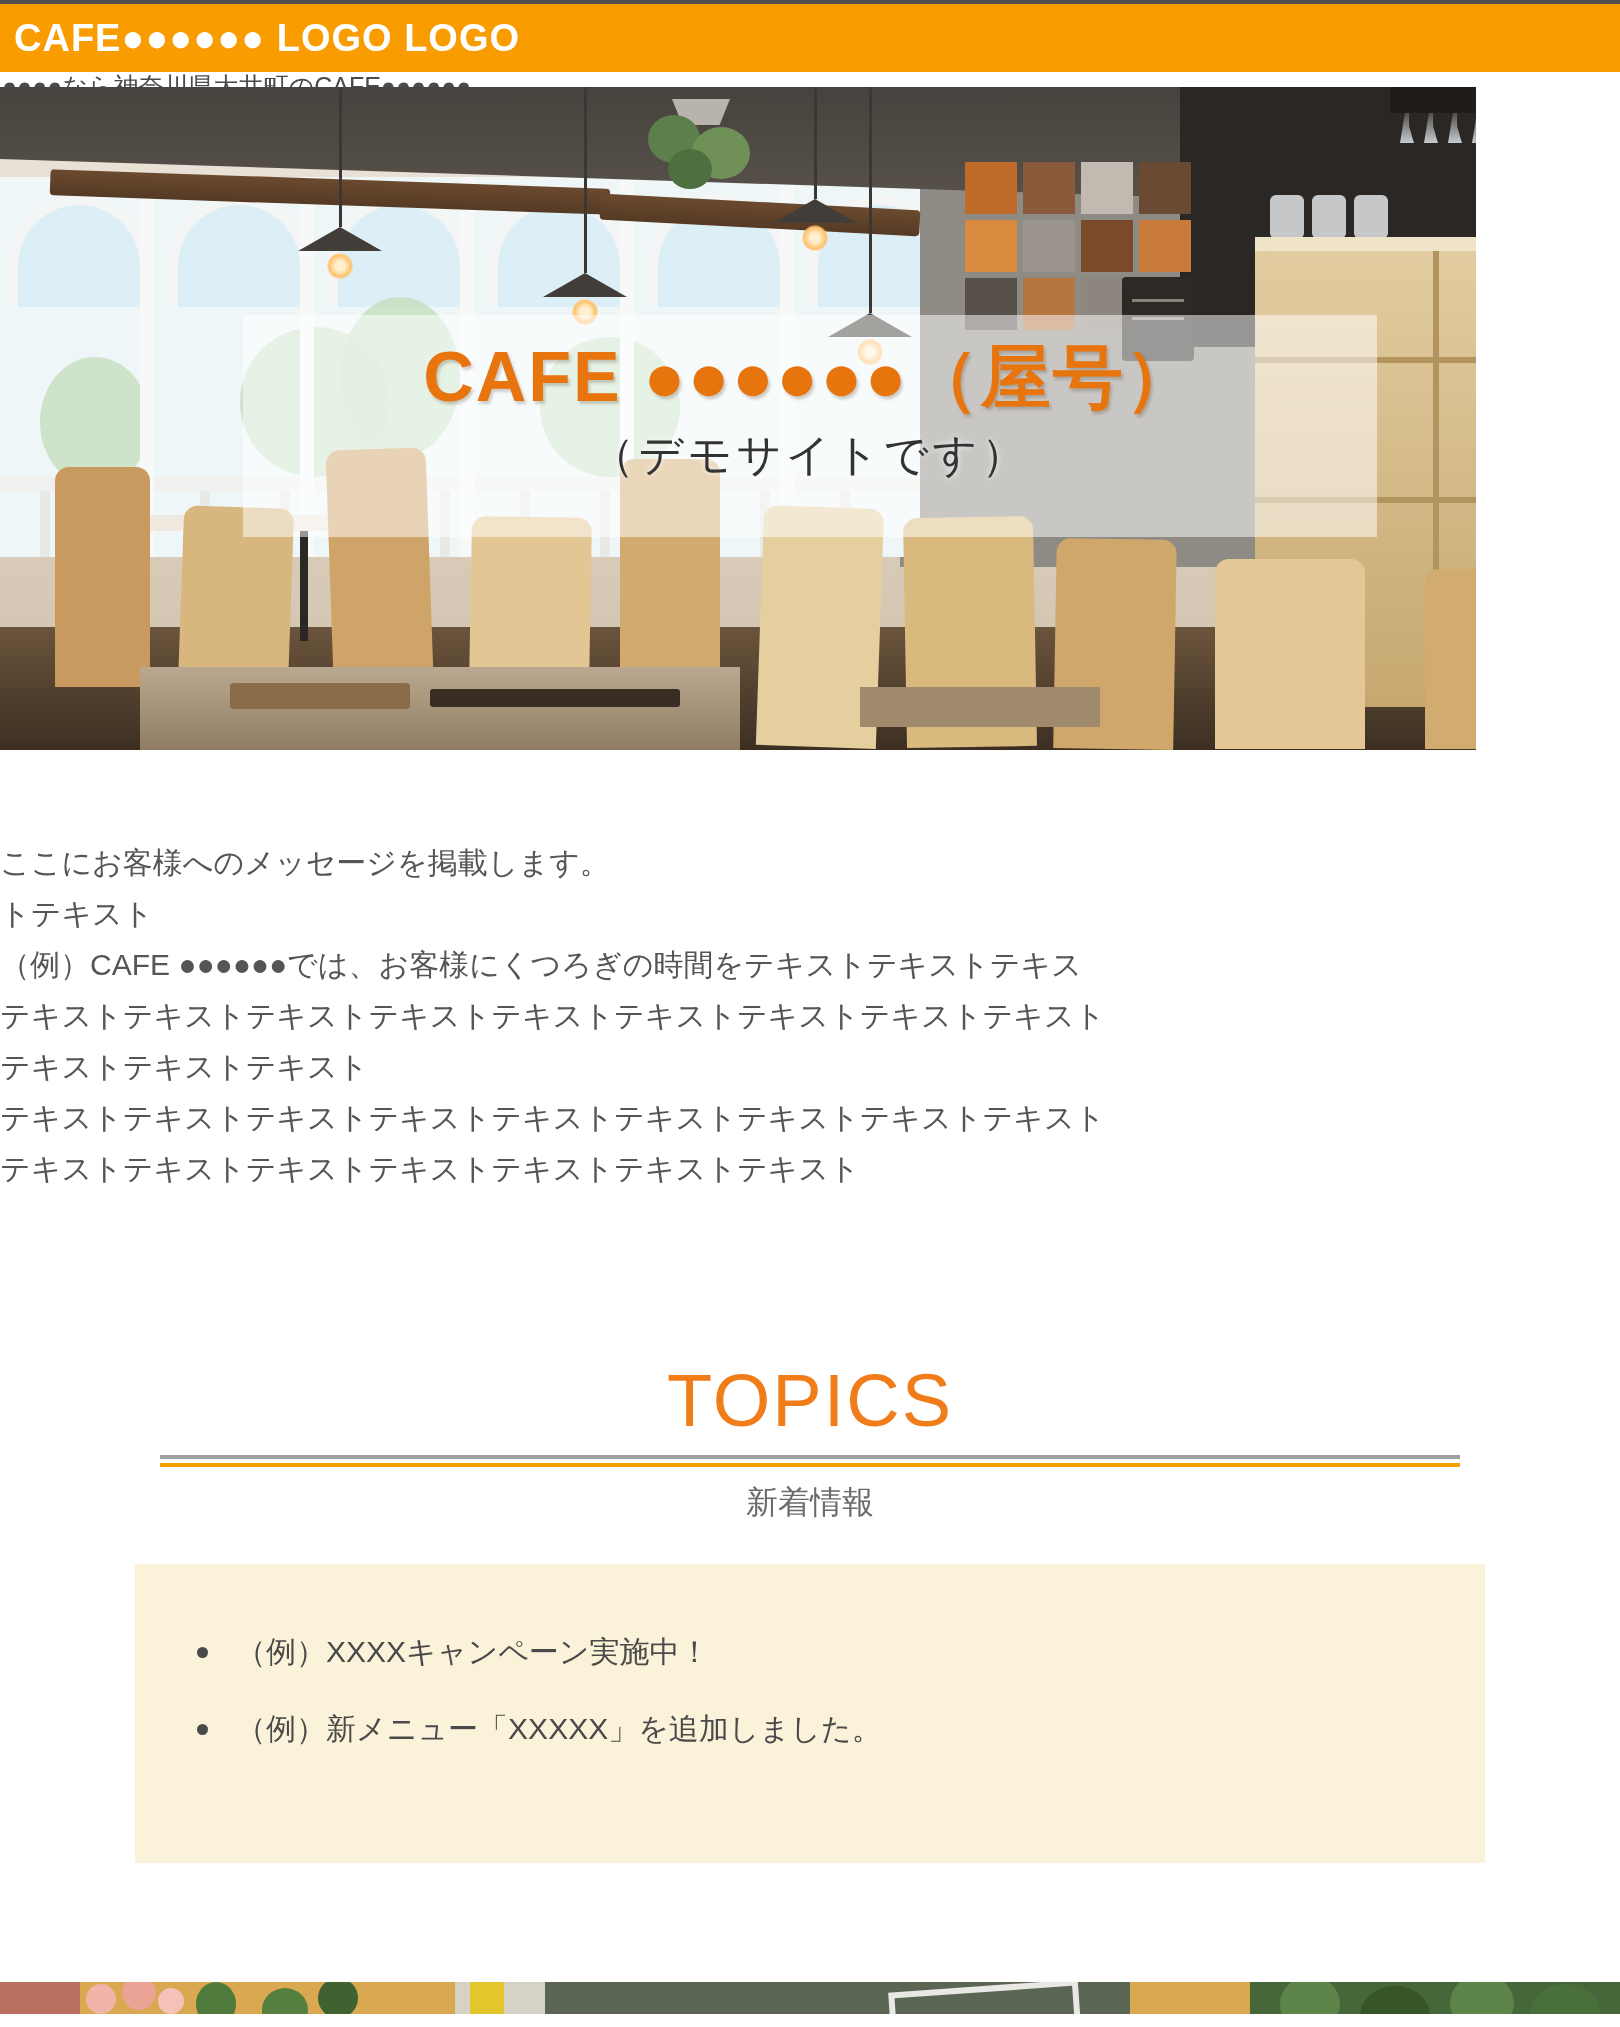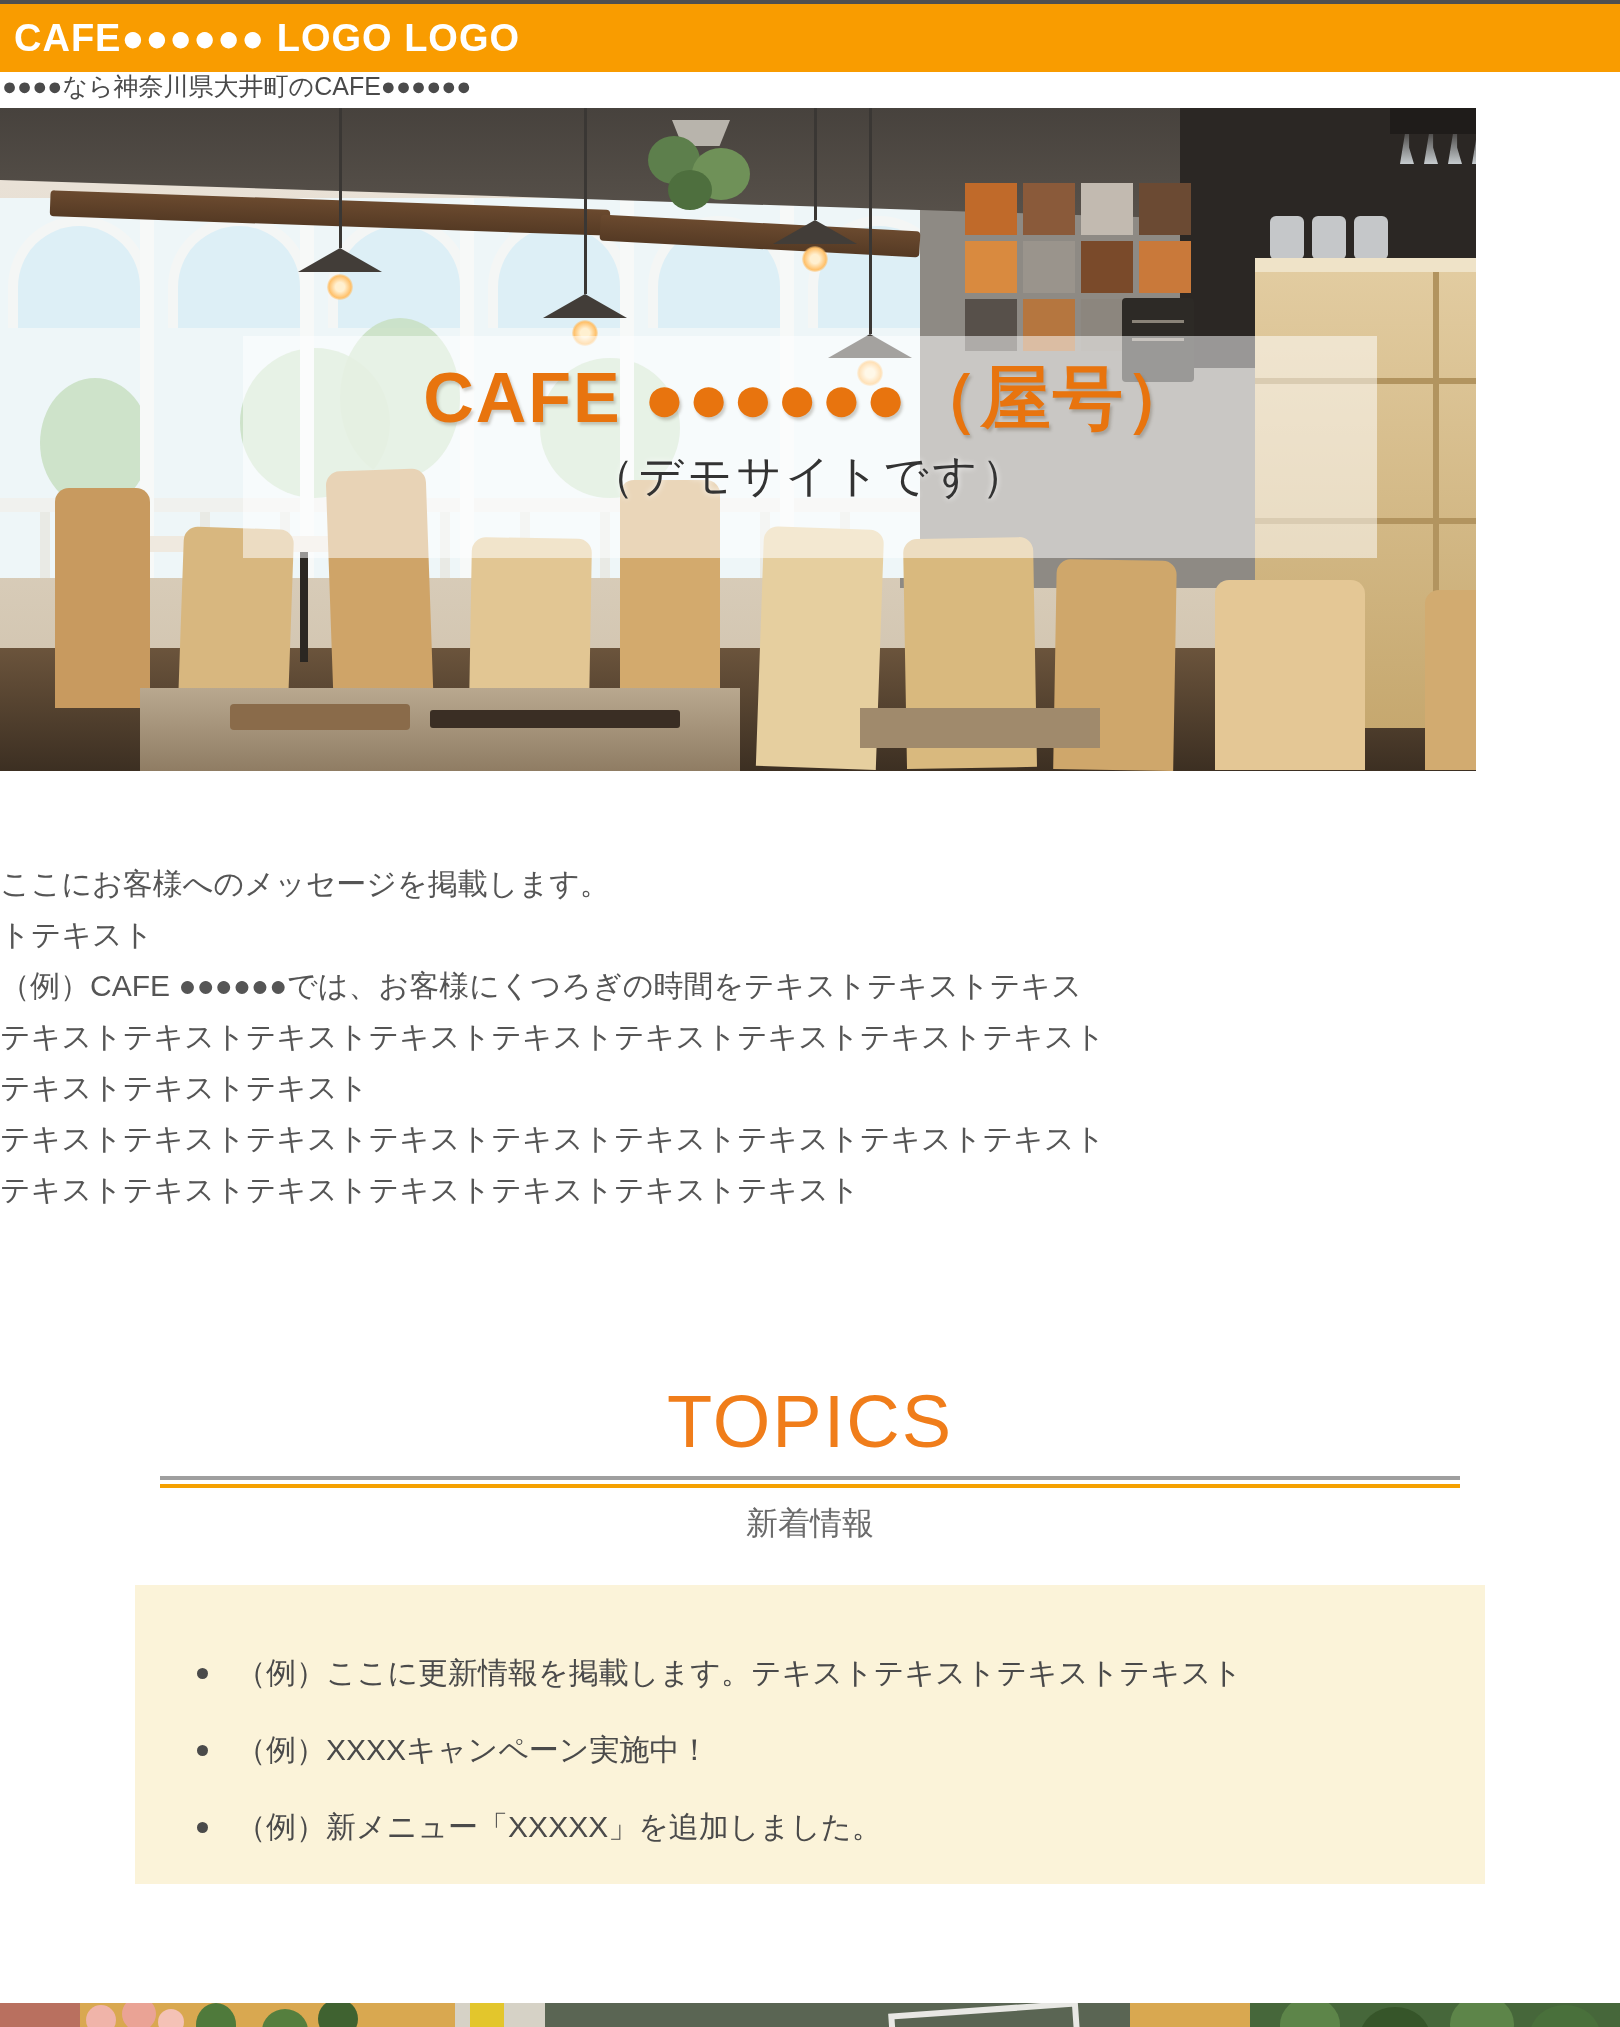--- a/index.html
+++ b/index.html
@@ -7,21 +7,21 @@
   body {
     height:2027px; overflow:hidden; background:#ffffff;
     font-family:"Liberation Sans","DejaVu Sans",sans-serif;
     -webkit-font-smoothing:antialiased;
   }
 
   
   .top-strip { height:4px; background:#4f4f4f; }
   .header-bar { height:68px; background:#F99C00; display:flex; align-items:center; }
   .logo-text { color:#ffffff; font-weight:bold; font-size:38px; letter-spacing:1px; padding-left:14px; }
-  .tagline { height:36px; font-size:25px; color:#4a4a4a; padding-left:2px; line-height:28px; }
+  .tagline { height:15px; font-size:25px; color:#4a4a4a; padding-left:2px; line-height:28px; }
 
   
   .hero { position:relative; width:1476px; height:663px; overflow:hidden;
           background:linear-gradient(#ece5dc 0%, #ddd2c0 55%, #cdbfa9 100%); }
   .ceiling { position:absolute; left:0; top:0; width:1620px; height:240px;
              background:linear-gradient(#47423d, #6b635a);
              clip-path:polygon(0 0, 100% 0, 100% 52%, 0 30%); z-index:1; }
   .dark-right-wall { position:absolute; left:1180px; top:0; width:440px; height:260px; background:#2b2724; z-index:1; }
   .gray-wall { position:absolute; left:900px; top:60px; width:380px; height:420px; background:#8e8a84; }
   .windows { position:absolute; left:0; top:90px; width:920px; height:380px; background:#eef6f8; overflow:hidden; }
@@ -228,24 +228,20 @@
   <div>テキストテキストテキストテキストテキストテキストテキスト</div>
 </div>
 
 <h2 class="topics-title">TOPICS</h2>
 <div class="topics-divider"></div>
 <div class="topics-subtitle">新着情報</div>
 
 <div class="topics-box">
   <div class="topic-item">
     <span class="bullet"></span>
-    <span class="topic-text">（例）ここに更新情報を掲載します。テキストテキストテキストテキスト</span>
-  </div>
-  <div class="topic-item">
-    <span class="bullet"></span>
     <span class="topic-text">（例）XXXXキャンペーン実施中！</span>
   </div>
   <div class="topic-item">
     <span class="bullet"></span>
     <span class="topic-text">（例）新メニュー「XXXXX」を追加しました。</span>
   </div>
 </div>
 
 <div class="bottom-photo">
   <div class="seg" style="left:0;width:80px;background:#b9705f"></div>

